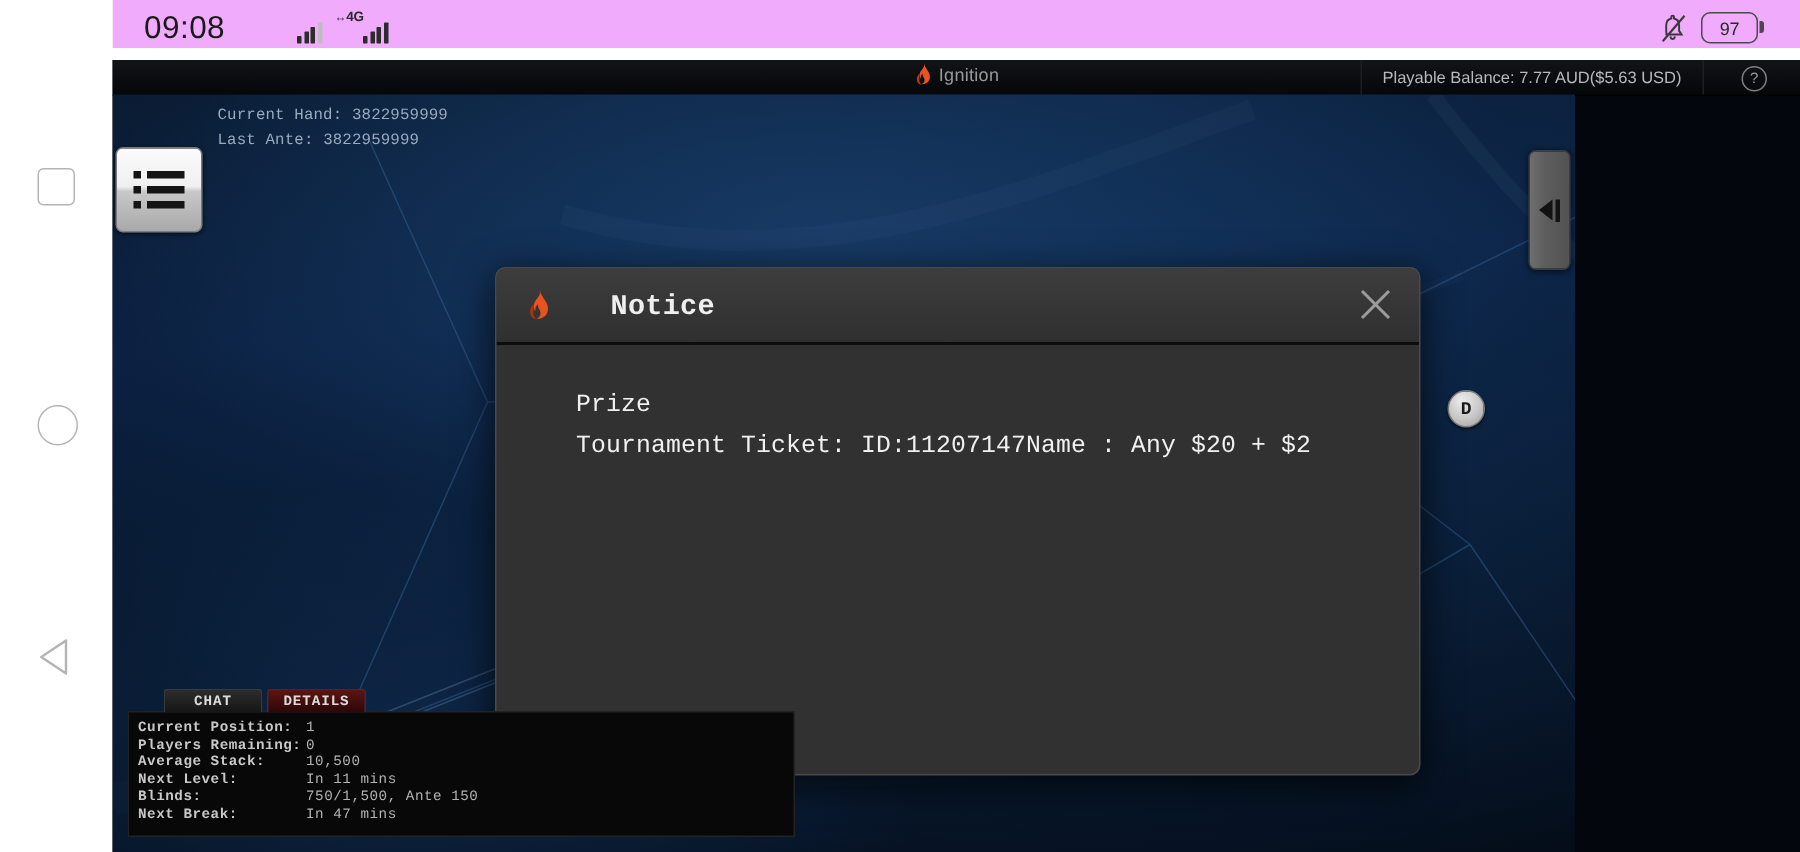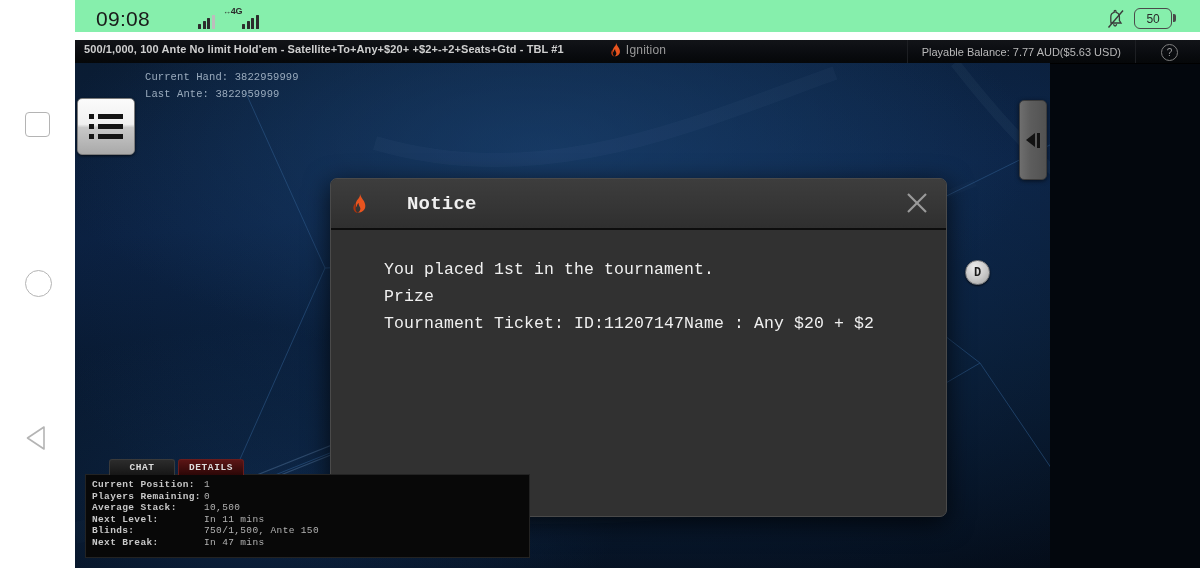--- a/index.html
+++ b/index.html
@@ -7,21 +7,21 @@
     width:1200px;height:568px;overflow:hidden;
     background:#ffffff;
     font-family:"Liberation Sans", sans-serif;
     -webkit-font-smoothing:antialiased;
   }
   .screen{position:relative;width:1200px;height:568px;background:#fff;}
 
   
   .statusbar{
     position:absolute;left:75px;top:0;width:1125px;height:32px;
-    background:#86efac;
+    background:#f0abfc;
     display:flex;align-items:center;
   }
   .sb-time{
     position:absolute;left:21px;top:7px;
     font-size:21px;color:#1a1a1a;letter-spacing:.3px;font-weight:400;
   }
   .sb-signal{position:absolute;left:123px;top:12px;display:flex;align-items:flex-end;height:17px;gap:1.5px;}
   .sb-signal i{display:block;width:3px;background:#2c2c2c;border-radius:.5px;}
   .sb-signal i:nth-child(1){height:5px;}
   .sb-signal i:nth-child(2){height:8px;}
@@ -200,39 +200,38 @@
       </div>
     <div class="sb-right">
       <div class="bell-mute">
         <svg width="18" height="20" viewBox="0 0 18 20">
           <path d="M4 14 L14 14 L12.4 11.6 L12.4 8 C12.4 5.6 11 3.7 9 3.3 L9 2.3 C9 1.8 8.6 1.4 8.1 1.4 C7.6 1.4 7.2 1.8 7.2 2.3 L7.2 3.3 C5.2 3.7 3.8 5.6 3.8 8 L3.8 11.6 Z" fill="none" stroke="#3a3a3a" stroke-width="1.3"></path>
           <path d="M6.6 15.2 C6.8 16.4 7.4 17 8.1 17 C8.8 17 9.4 16.4 9.6 15.2" fill="none" stroke="#3a3a3a" stroke-width="1.3"></path>
           <line x1="1.5" y1="18.5" x2="16" y2="1.5" stroke="#3a3a3a" stroke-width="1.4"></line>
         </svg>
       </div>
       <div class="battery">
-        <span>50</span>
+        <span>97</span>
       </div>
     </div>
   </div>
 
   <div class="navrail">
     <div class="nav-btn nav-recents"></div>
     <div class="nav-btn nav-home"></div>
     <div class="nav-btn nav-back">
       <svg width="24" height="26" viewBox="0 0 24 26">
         <path d="M20 2 L3.5 13 L20 24 Z" fill="none" stroke="#b4b4b4" stroke-width="1.6" stroke-linejoin="round"></path>
       </svg>
     </div>
   </div>
 
   <div class="app">
 
     <div class="titlebar">
-      <div class="tb-title">500/1,000, 100 Ante No limit Hold'em - Satellite+To+Any+$20+ +$2+-+2+Seats+Gtd - TBL #1</div>
       <div class="tb-brand">
         <svg width="12" height="16" viewBox="0 0 12 16">
           <path d="M6.6 0.4 C7.2 3.2 5.2 4.2 4.2 6 C3.2 7.8 3.6 9.6 4.6 10.4 C4.2 9 4.8 7.8 5.8 7 C5.4 9 7 9.8 7 11.4 C7 12.8 6 13.8 5 14.2 C8 14.4 10.6 12.4 10.6 9.4 C10.6 5.8 7.8 4.6 6.6 0.4 Z" fill="#e8541f"></path>
           <path d="M3.4 7.2 C2.2 8.6 1.6 10.2 2 11.8 C2.4 13.4 3.8 14.4 5.2 14.6 C3.8 13.6 3.2 12 3.6 10.4 C3.8 9.4 3.2 8.2 3.4 7.2 Z" fill="#b73a12"></path>
         </svg>
         <span class="bname">Ignition</span>
       </div>
       <div class="tb-balance">Playable Balance: 7.77 AUD($5.63 USD)</div>
       <div class="tb-help">
           <span>?</span>
@@ -329,21 +328,20 @@
           </div>
           <div class="dlg-title">Notice</div>
           <div class="dlg-close">
             <svg width="26" height="26" viewBox="0 0 26 26">
               <line x1="4" y1="4" x2="22" y2="22" stroke="#9b9b9b" stroke-width="2.1"></line>
               <line x1="22" y1="4" x2="4" y2="22" stroke="#9b9b9b" stroke-width="2.1"></line>
             </svg>
           </div>
         </div>
         <div class="dlg-body">
-          <div class="dlg-line">You placed 1st in the tournament.</div>
           <div class="dlg-line">Prize</div>
           <div class="dlg-line">Tournament Ticket: ID:11207147Name : Any $20 + $2</div>
         </div>
       </div>
 
       <div class="tabs">
         <div class="tab chat">CHAT</div>
         <div class="tab details">DETAILS</div>
       </div>
       <div class="panel">

